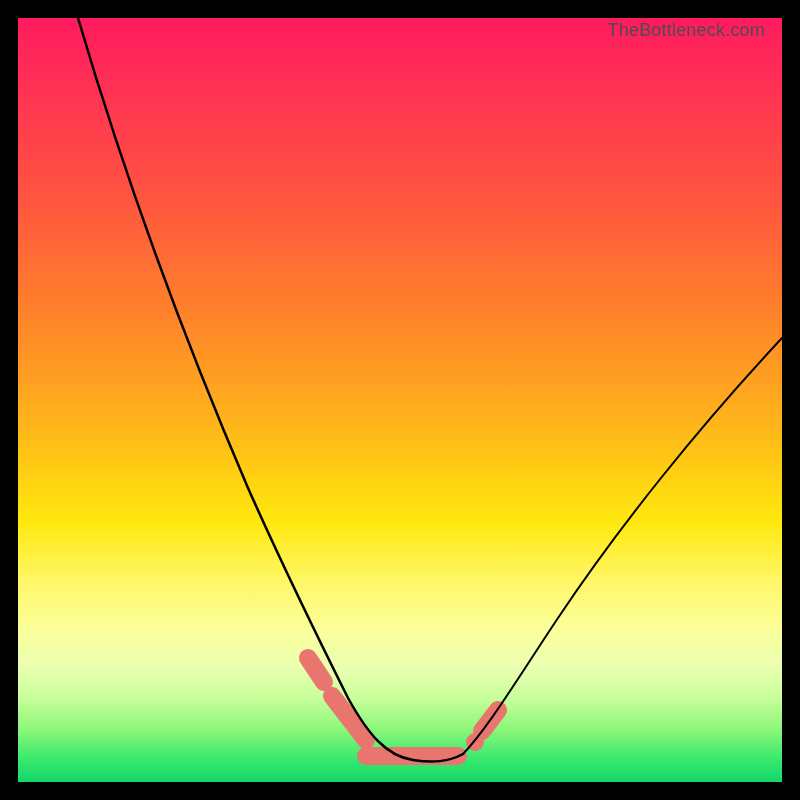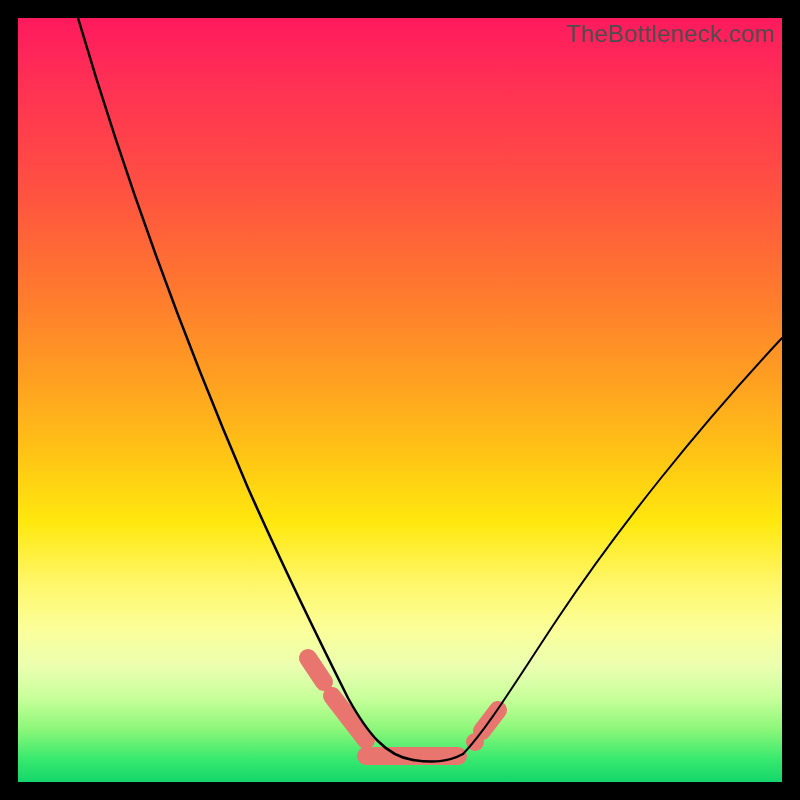--- a/index.html
+++ b/index.html
@@ -38,23 +38,23 @@
       #eaffb0 85%,
       #c8ff9a 89%,
       #8ef77a 93%,
       #38e96e 97%,
       #14d66a 100%
     );
   }
   .watermark {
     position: absolute;
     top: 2px;
-    right: 7px;
+    right: 17px;
     color: #4d4d4d;
-    font-size: 24px;
+    font-size: 18px;
     font-weight: 500;
     letter-spacing: 0.2px;
     z-index: 10;
   }
   svg.curve {
     position: absolute;
     left: 0;
     top: 0;
     width: 764px;
     height: 764px;

